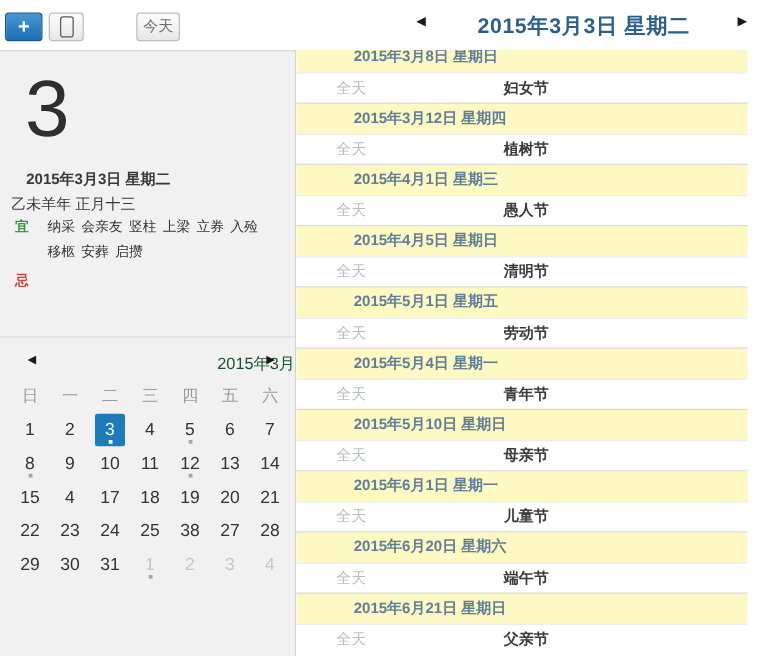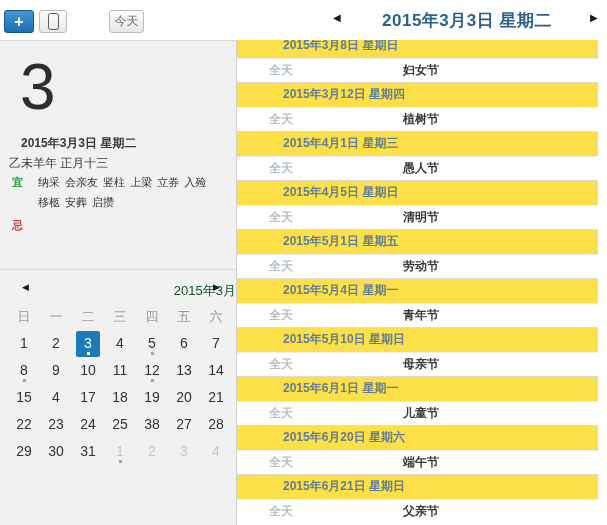--- a/index.html
+++ b/index.html
@@ -74,26 +74,26 @@
   .mc-cell.has-dot .mc-dot{display:block;}
   .mc-cell.selected .mc-dot{background:#fff;}
   
   .events-panel{
     position:absolute;left:237px;top:40px;width:370px;height:485px;
     background:#fff;overflow:hidden;
   }
   .events-list{position:absolute;left:0;top:-7px;right:0;}
   .ev-row{height:24.5px;box-sizing:border-box;position:relative;margin-right:9px;}
   .ev-row.date{
-    border-top:1px solid #dcdcdc;background:#fde047;
+    border-top:1px solid #dcdcdc;background:#fef9c3;
     font-size:12px;font-weight:bold;color:#5e7e99;
     line-height:23px;padding-left:46px;
   }
   .ev-row.item{border-top:1px solid #ececec;font-size:12px;line-height:23px;}
-  .ev-time{position:absolute;left:32px;color:#b7bfc5;font-weight:bold;}
+  .ev-time{position:absolute;left:32px;color:#b7bfc5;}
   .ev-title{position:absolute;left:166px;color:#3a3a3a;font-weight:bold;}
 </style>
 </head>
 <body>
 
 <div class="toolbar">
   <div class="tb-btn add">
     <span>+</span>
   </div>
   <div class="tb-btn device">

